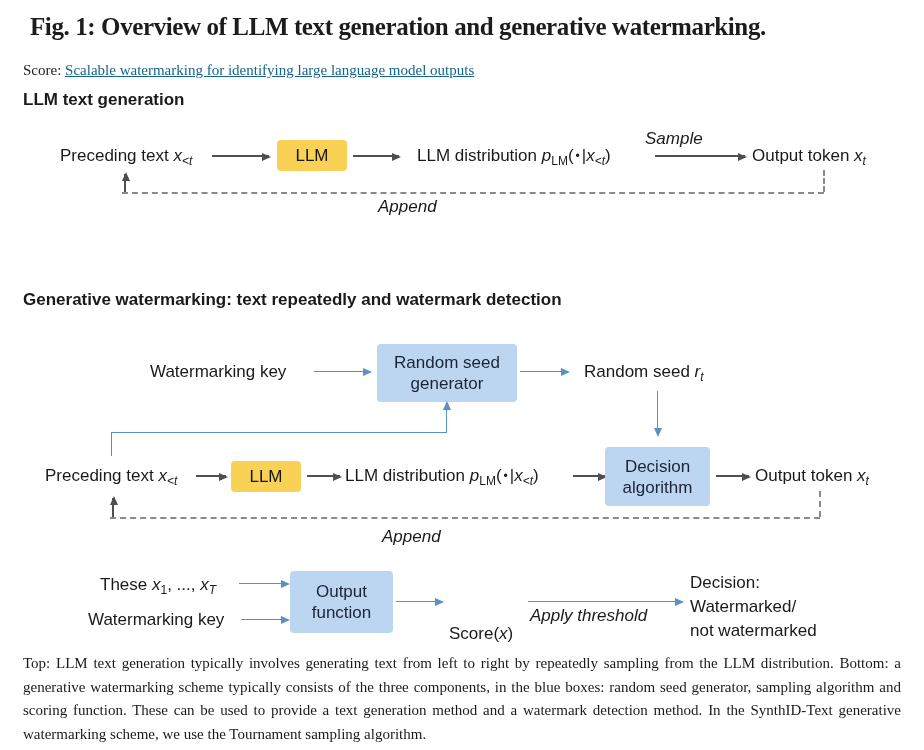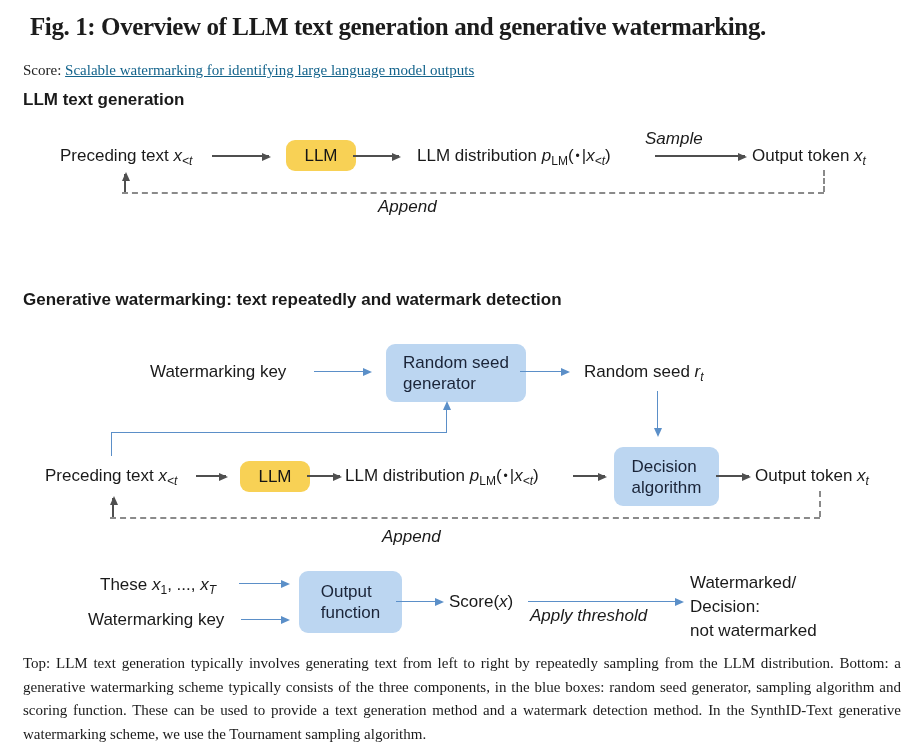--- a/index.html
+++ b/index.html
@@ -12,22 +12,22 @@
   .from-line a{color:#14648c;text-decoration:underline;cursor:pointer;}
   .sheading{position:absolute;left:23px;
         font:bold 17px/21px "Liberation Sans",sans-serif;color:#1a1a1a;}
   .lbl{position:absolute;font:17px/20px "Liberation Sans",sans-serif;color:#1a1a1a;white-space:nowrap;}
   .lbl i{font-style:italic;}
   sub{font-size:12px;font-style:italic;line-height:0;vertical-align:-4px;}
   sub.rom{font-style:normal;}
   .dot{font-size:12px;padding:0 2px;vertical-align:1px;}
   .ctr{text-align:left;font-style:italic;}
   .rgt{}
-  .box{position:absolute;display:flex;align-items:center;justify-content:center;text-align:left;
-       font:17px/21px "Liberation Sans",sans-serif;border-radius:9px;margin-left:9px;}
+  .box{position:absolute;display:flex;align-items:center;justify-content:center;text-align:center;
+       font:17px/21px "Liberation Sans",sans-serif;border-radius:4px;}
   .box.yellow{background:#F8D155;color:#151515;}
   .box.blue{background:#BCD6F1;color:#1A2438;}
   .hl{position:absolute;height:0;border-top:2px solid currentColor;color:#4f4f4f;}
   .hl.blue{color:#5b8fc8;border-top-width:1.5px;}
   .hl.dash{color:#8a8a8a;border-top-style:dashed;}
   .vl{position:absolute;width:0;border-left:2px solid currentColor;color:#4f4f4f;}
   .vl.blue{color:#5b8fc8;border-left-width:1.5px;}
   .vl.dash{color:#8a8a8a;border-left-style:dashed;}
   .head-r::after{content:"";position:absolute;right:-2px;top:-4px;width:0;height:0;
        border-top:4.5px solid transparent;border-bottom:4.5px solid transparent;
@@ -126,25 +126,25 @@
   <div class="lbl rgt" style="left:88px;top:610px;width:145px;">Watermarking key</div>
   <div class="hl blue head-r" style="left:239px;top:583px;width:49px;"></div>
   <div class="hl blue head-r" style="left:241px;top:619px;width:47px;"></div>
   <div class="box blue" style="left:290px;top:571px;width:103px;height:62px;">
     <div>
       <div>Output</div>
       <div>function</div>
     </div>
   </div>
   <div class="hl blue head-r" style="left:396px;top:601px;width:46px;"></div>
-  <div class="lbl" style="left:449px;top:592px;">
+  <div class="lbl" style="left:449px;top:624px;">
     <span>Score(</span><i>x</i><span>)</span>
   </div>
   <div class="lbl ctr" style="left:530px;top:571px;width:152px;margin-top:35px;">Apply threshold</div>
   <div class="hl blue head-r" style="left:528px;top:601px;width:154px;"></div>
   <div class="lbl" style="left:690px;top:571px;line-height:24px;">
+    <div>Decision:</div>
     <div>Watermarked/</div>
-    <div>Decision:</div>
     <div>not watermarked</div>
   </div>
 
   <div class="caption">Top: LLM text generation typically involves generating text from left to right by repeatedly sampling from the LLM distribution. Bottom: a generative watermarking scheme typically consists of the three components, in the blue boxes: random seed generator, sampling algorithm and scoring function. These can be used to provide a text generation method and a watermark detection method. In the SynthID-Text generative watermarking scheme, we use the Tournament sampling algorithm.</div>
 </div>
 
 </body></html>

